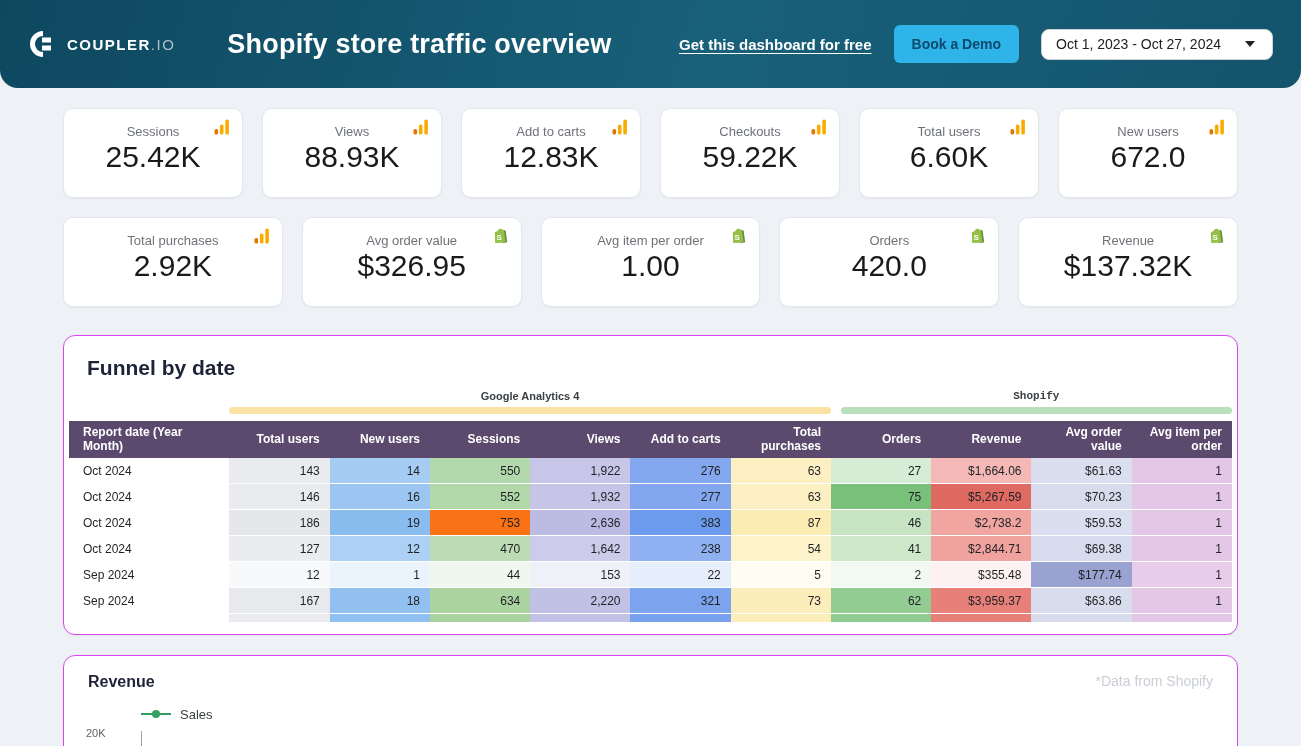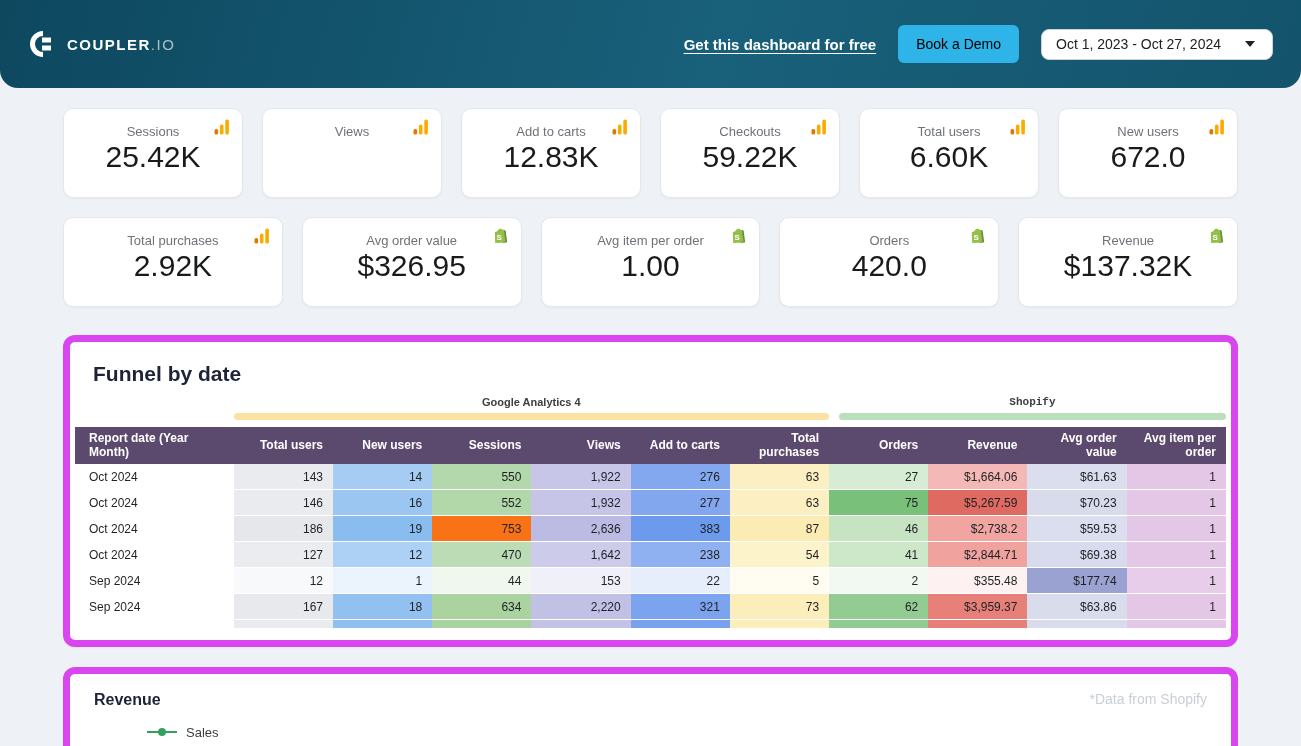--- a/index.html
+++ b/index.html
@@ -18,22 +18,22 @@
     display:flex; align-items:center; color:#fff;
   }
   .logo { display:flex; align-items:center; gap:9px; }
   .logo svg { display:block; }
   .logo-text { font-size:15px; font-weight:bold; letter-spacing:1.5px; }
   .logo-text .io { color:#aebfca; font-weight:normal; }
   .page-title { font-size:27px; font-weight:bold; margin-left:52px; letter-spacing:.2px; }
   .topbar-right { margin-left:auto; display:flex; align-items:center; gap:22px; }
   .free-link { color:#fff; font-size:15px; font-weight:600; text-decoration:underline; text-underline-offset:3px; cursor:pointer; }
   .cta-btn {
-    background:#2eb4e8; color:#000000; border:none; border-radius:6px;
-    font-family:inherit; font-size:14px; font-weight:normal;
+    background:#2eb4e8; color:#0c4a6e; border:none; border-radius:6px;
+    font-family:inherit; font-size:14px; font-weight:bold;
     padding:11px 18px; cursor:pointer;
   }
   .datebox {
     background:#fff; color:#202124; border:1px solid #ccd2d9; border-radius:8px;
     height:31px; min-width:232px; padding:0 14px;
     display:flex; align-items:center; gap:24px; font-size:14px; cursor:pointer;
   }
   .datebox .caret { width:0; height:0; border-left:5px solid transparent; border-right:5px solid transparent; border-top:6px solid #202124; }
   
   .content { padding:0 63px; }
@@ -44,21 +44,21 @@
     flex:1; height:90px; background:#fff; border:1px solid #e4e8ee; border-radius:10px;
     box-shadow:0 1px 2px rgba(30,40,60,.05);
     position:relative; text-align:center; padding-top:15px;
   }
   .kpi-label { font-size:13px; color:#6e7278; }
   .kpi-value { font-size:30px; color:#181a1c; margin-top:1px; }
   .kpi-icon { position:absolute; top:10px; right:12px; width:16px; height:16px; }
   .kpi-icon svg { width:16px; height:16px; display:block; }
   
   .panel {
-    background:#fff; border:7px solid #d946ef; border-radius:12px;
+    background:#fff; border:1px solid #d946ef; border-radius:12px;
     box-shadow:0 1px 2px rgba(30,40,60,.05);
   }
   .funnel-panel { margin-top:28px; padding:20px 3px 12px 3px; }
   .panel-title { font-size:21px; font-weight:bold; color:#1e2338; padding:0 20px; }
   .group-labels, .group-bars { display:flex; align-items:center; padding:0 2px; }
   .group-labels { margin-top:10px; }
   .group-spacer { width:13.8%; flex:none; }
   .group-ga { width:51.7%; flex:none; margin-right:10px; text-align:center; }
   .group-shop { flex:1; text-align:center;font-family:Liberation Mono, monospace; }
   .group-label { font-size:11px; font-weight:bold; color:#3c4043; }
@@ -96,20 +96,21 @@
   <div class="logo">
     <span>
       <svg width="30" height="30" viewBox="0 0 30 30">
         <path d="M15 2 A13 13 0 1 0 15 28 L15 23 A8 8 0 1 1 15 7 Z" fill="#ffffff"></path>
         <rect x="14" y="8.5" width="9" height="5" fill="#ffffff"></rect>
         <rect x="14" y="16.5" width="9" height="5" fill="#ffffff"></rect>
       </svg>
     </span>
     <span class="logo-text"><span>COUPLER</span><span class="io">.IO</span></span>
   </div>
+  <div class="page-title">Shopify store traffic overview</div>
   <div class="topbar-right">
     <span class="free-link">Get this dashboard for free</span>
     <button class="cta-btn">Book a Demo</button>
     <div class="datebox">
       <span>Oct 1, 2023 - Oct 27, 2024</span>
       <span class="caret"></span>
     </div>
   </div>
 </div>
 
@@ -129,20 +130,21 @@
       </div>
       <div class="kpi-card">
         <span class="kpi-icon">
           <svg viewBox="0 0 16 16">
             <rect x="0.5" y="10" width="3.6" height="5.5" rx="1.6" fill="#e37400"></rect>
             <rect x="5.9" y="5.5" width="3.6" height="10" rx="1.6" fill="#f9ab00"></rect>
             <rect x="11.3" y="0.5" width="3.6" height="15" rx="1.6" fill="#f9ab00"></rect>
           </svg>
         </span>
         <div class="kpi-label">Views</div>
+        <div class="kpi-value">88.93K</div>
       </div>
       <div class="kpi-card">
         <span class="kpi-icon">
           <svg viewBox="0 0 16 16">
             <rect x="0.5" y="10" width="3.6" height="5.5" rx="1.6" fill="#e37400"></rect>
             <rect x="5.9" y="5.5" width="3.6" height="10" rx="1.6" fill="#f9ab00"></rect>
             <rect x="11.3" y="0.5" width="3.6" height="15" rx="1.6" fill="#f9ab00"></rect>
           </svg>
         </span>
         <div class="kpi-label">Add to carts</div>

